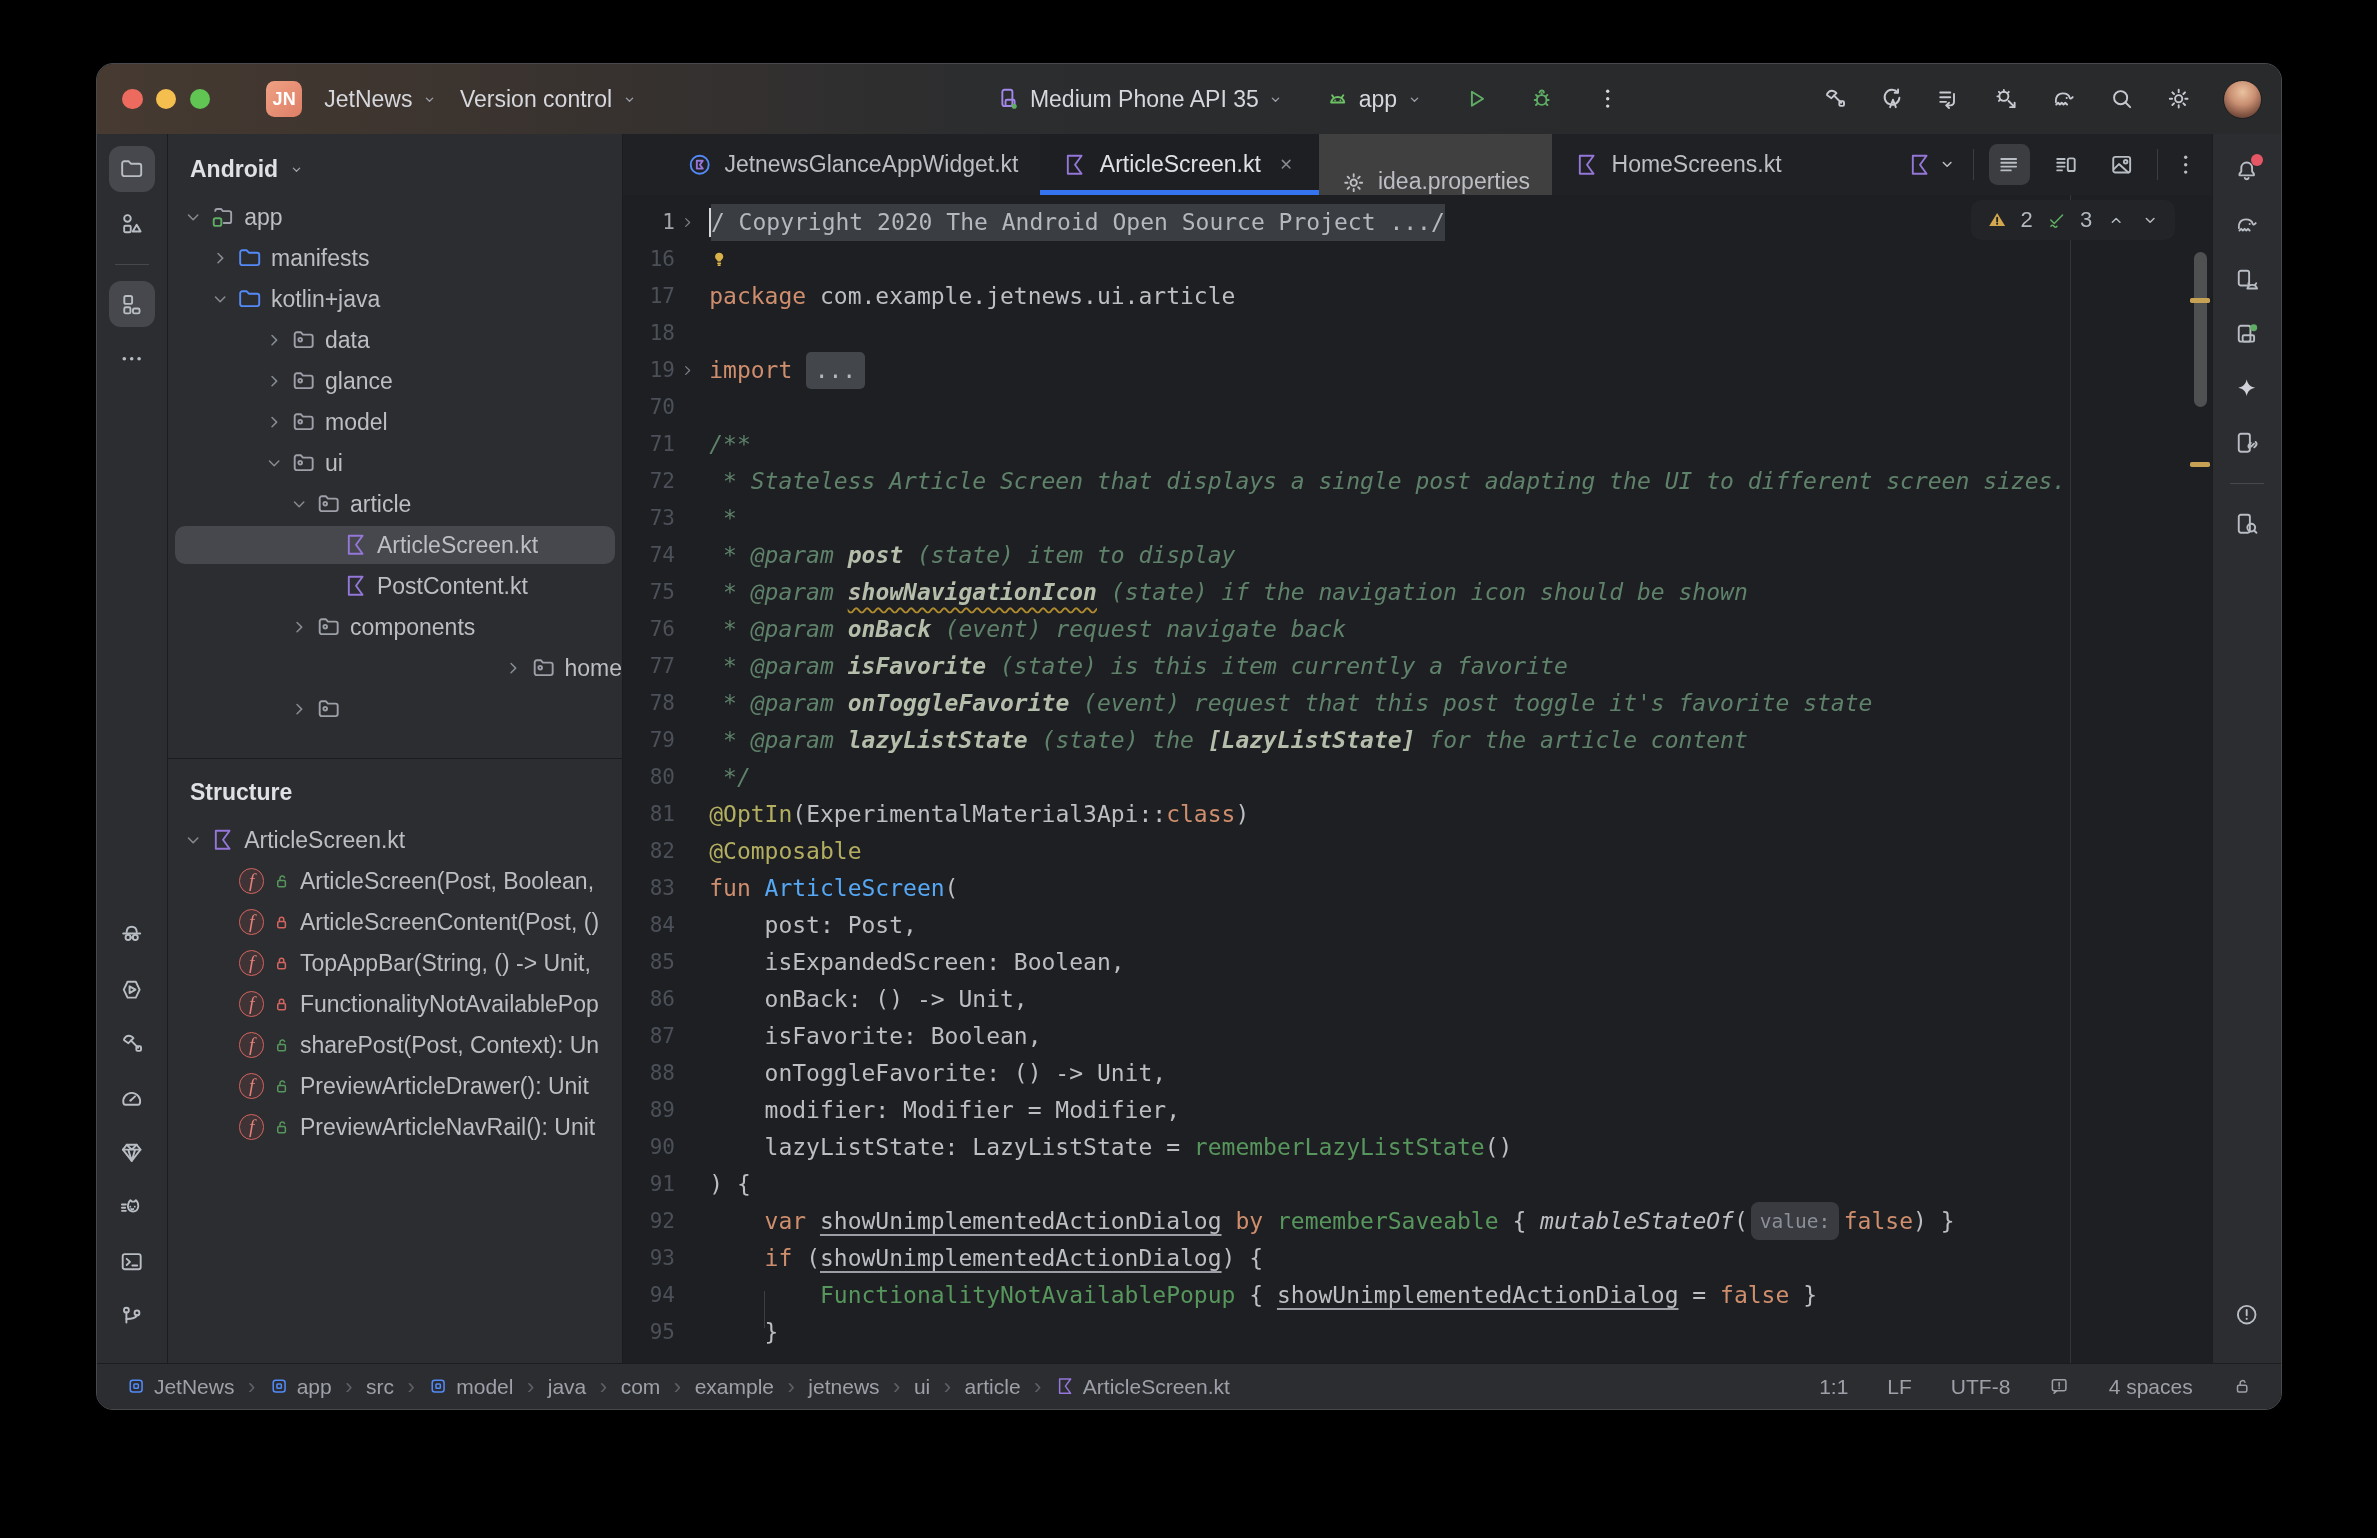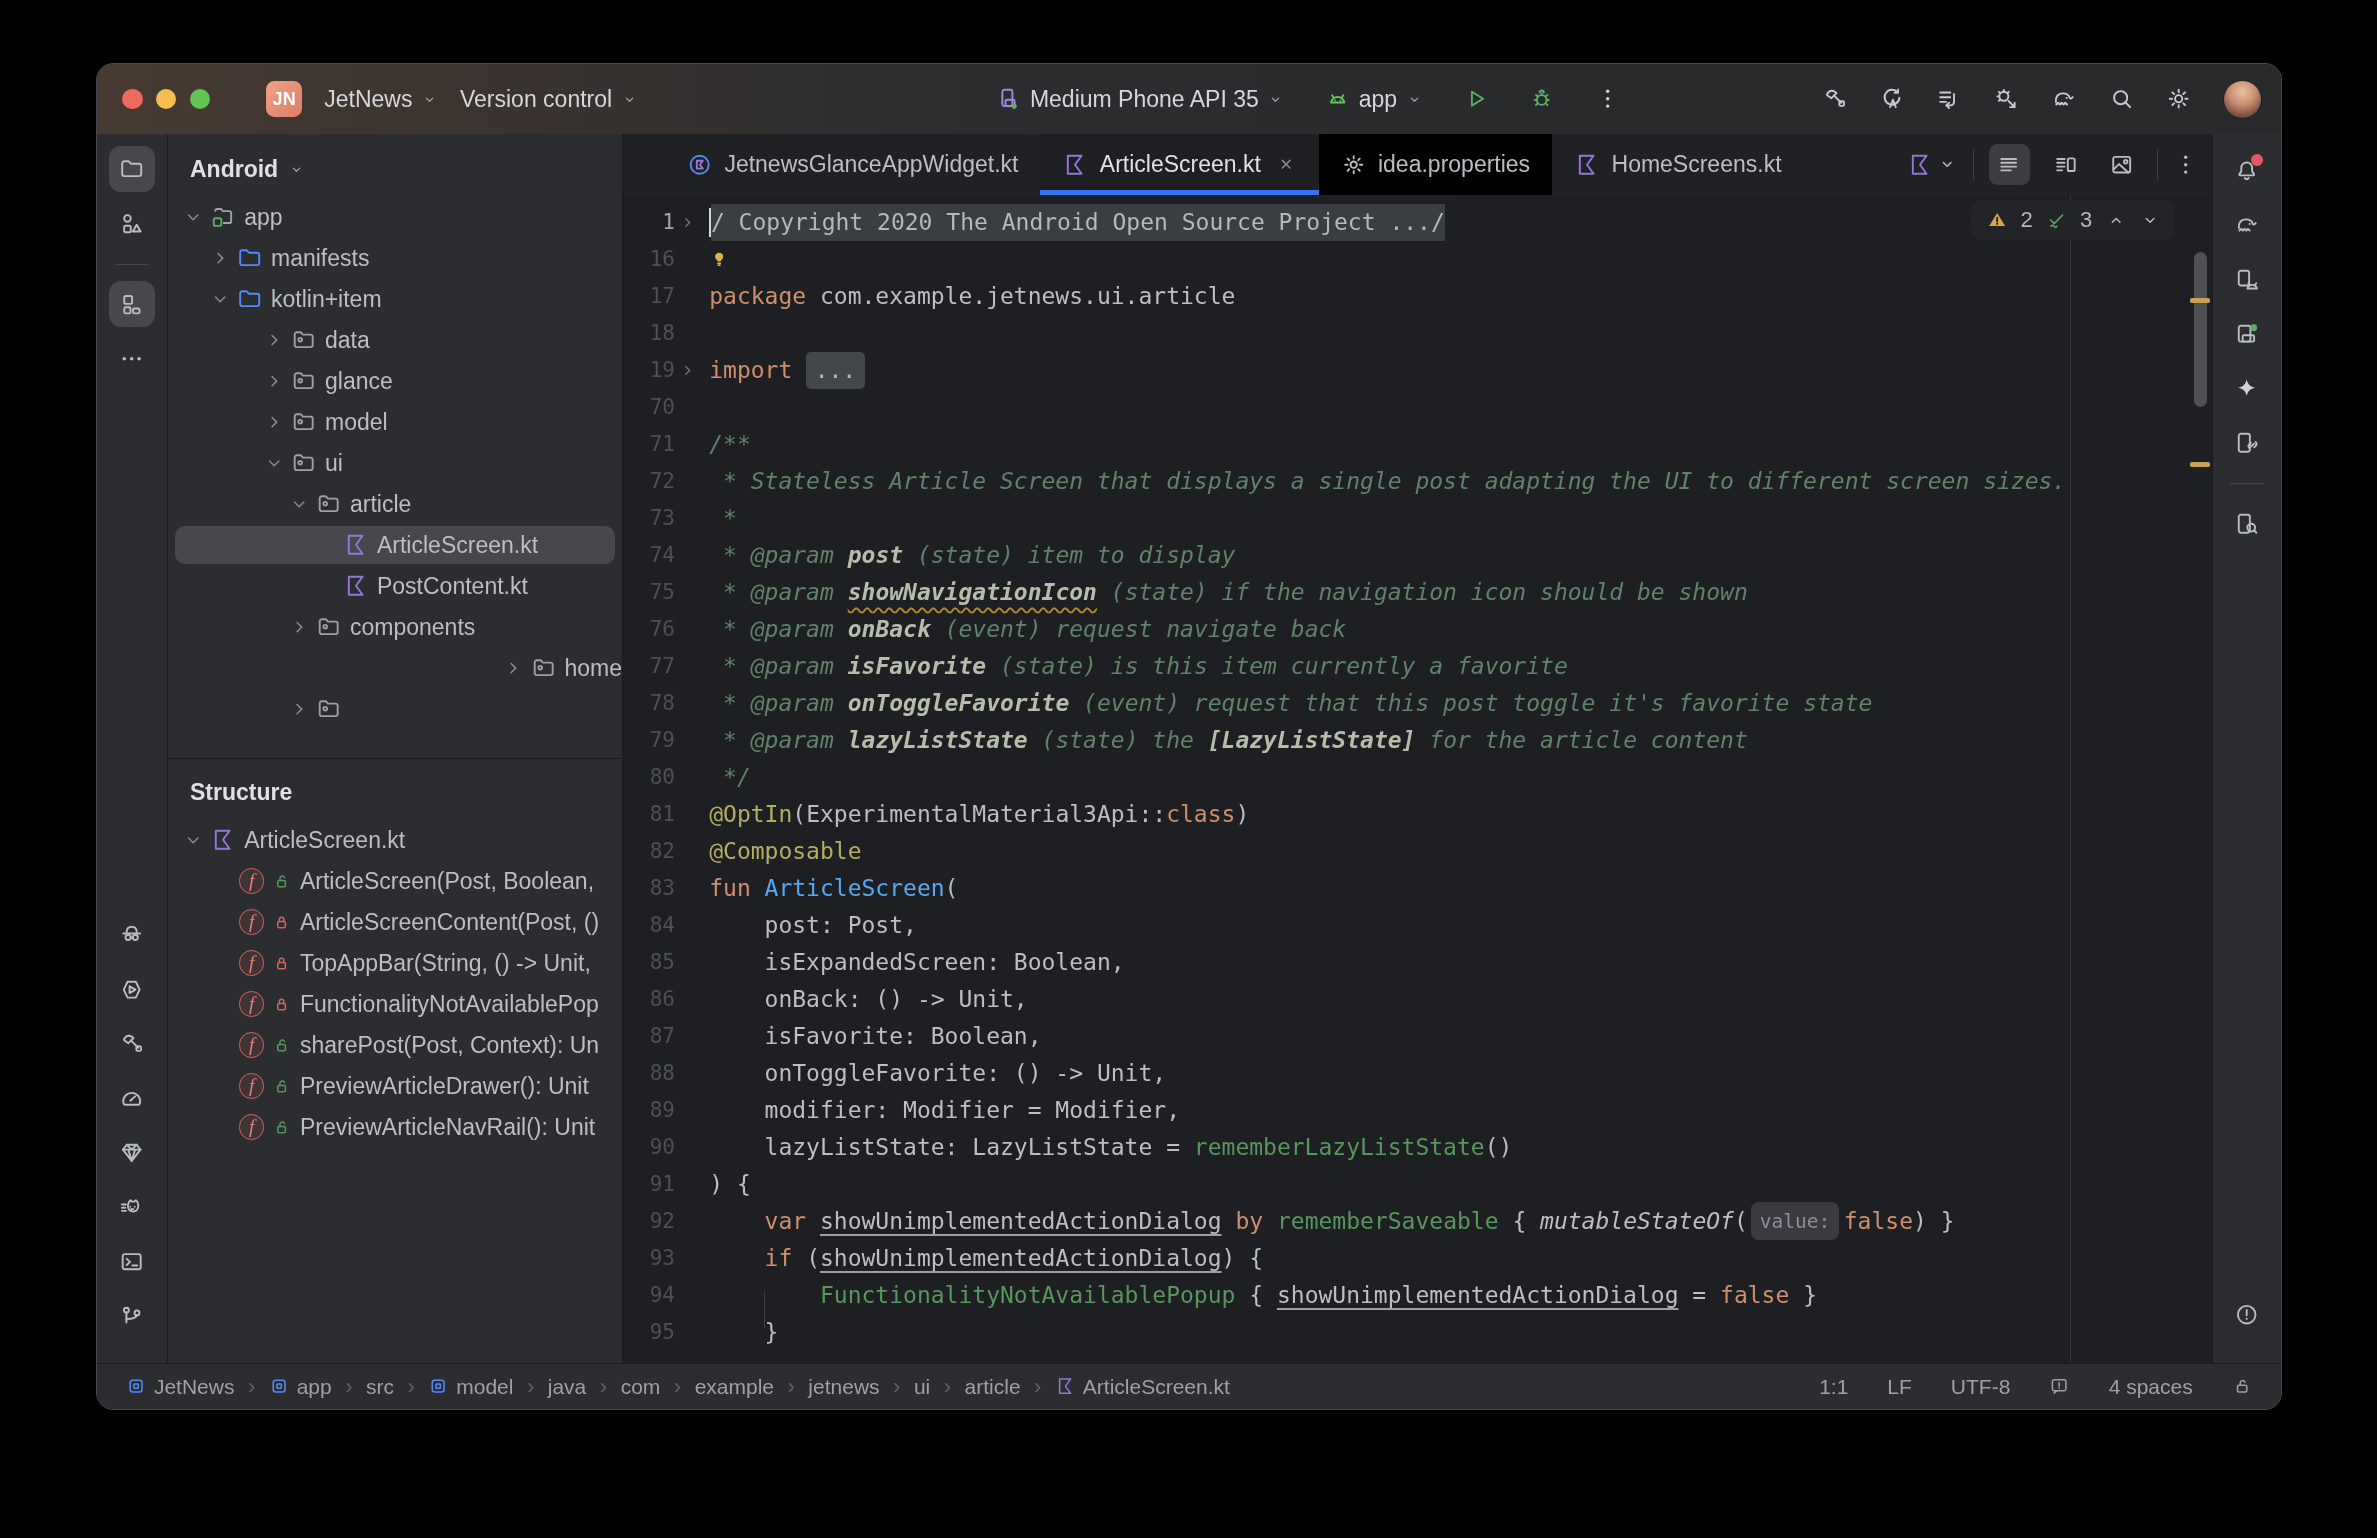--- a/index.html
+++ b/index.html
@@ -58,21 +58,21 @@
     color: #e4807a; font-family: "Liberation Serif", serif; font-style: italic; font-size: 19.5px;
     display: flex; align-items: center; justify-content: center; flex: 0 0 25.4px; }
   .lockw { width: 20.3px; flex: 0 0 20.3px; margin: 0 8.5px 0 6.8px; display: flex; }
 
   
   .editor-col { flex: 1; display: flex; flex-direction: column; min-width: 0; background: #1e1f22; }
   .tabbar { height: 61px; flex: 0 0 61px; background: #1f2124; display: flex; align-items: stretch; padding-left: 42px; }
   .tab { display: flex; align-items: center; gap: 12px; padding: 0 22px; color: #bcbec4; font-size: 23px; position: relative; }
   .tab.active { color: #dfe1e5; background: #1e1f22; }
   .tab.active .underline { position: absolute; left: 0; right: 0; bottom: 0; height: 5.1px; background: #3574f0; }
-  .tab.tinted { background: #000000; }
+  .tab.tinted { background: #404040; align-items: flex-end; }
   .tab .close { margin-left: 3.4px; color: #868a91; }
   .tab-controls { margin-left: auto; display: flex; align-items: center; gap: 15.2px; padding-right: 13.5px; color: #b9bdc4; }
   .vdiv { width: 0.8px; height: 30.5px; background: #3c3e42; }
   .viewbtn { width: 41px; height: 41px; border-radius: 8.5px; display: flex; align-items: center; justify-content: center; }
   .viewbtn.active { background: #3b3d41; }
 
   .editor-area { position: relative; flex: 1; overflow: hidden; background: #1e1f22; }
   #code { position: absolute; inset: 0; padding-top: 8.5px; font-family: "DejaVu Sans Mono", monospace;
     font-size: 23px; line-height: 37px; white-space: pre; }
   .cl { display: flex; height: 37px; align-items: center; }
@@ -378,21 +378,21 @@
                 <span class="tchev">
                   <svg viewBox="0 0 24 24" fill="none" stroke="currentColor" stroke-width="1.8" stroke-linecap="round" stroke-linejoin="round" class="ic ic-sm">
                     <path d="M6.5 9.5 12 15l5.5-5.5"></path>
                   </svg>
                 </span>
                 <span class="ticon">
                   <svg viewBox="0 0 24 24" fill="none" stroke="currentColor" stroke-width="1.8" stroke-linecap="round" stroke-linejoin="round" class="ic ">
                     <path stroke="#548af7" d="M3 7c0-1.1.9-2 2-2h4.2l2 2.3H19c1.1 0 2 .9 2 2V17c0 1.1-.9 2-2 2H5c-1.1 0-2-.9-2-2z"></path>
                   </svg>
                 </span>
-                <span>kotlin+item</span>
+                <span>kotlin+java</span>
               </div>
               <div class="trow" style="padding-left: 96px;">
                 <span class="tchev">
                   <svg viewBox="0 0 24 24" fill="none" stroke="currentColor" stroke-width="1.8" stroke-linecap="round" stroke-linejoin="round" class="ic ic-sm">
                     <path d="M9.5 6.5 15 12l-5.5 5.5"></path>
                   </svg>
                 </span>
                 <span class="ticon">
                   <svg viewBox="0 0 24 24" fill="none" stroke="currentColor" stroke-width="1.8" stroke-linecap="round" stroke-linejoin="round" class="ic ">
                     <path stroke="#9da0a8" d="M3.5 7c0-1.1.9-2 2-2h3.9l1.9 2.2h7.2c1.1 0 2 .9 2 2V17c0 1.1-.9 2-2 2h-13c-1.1 0-2-.9-2-2z"></path>

